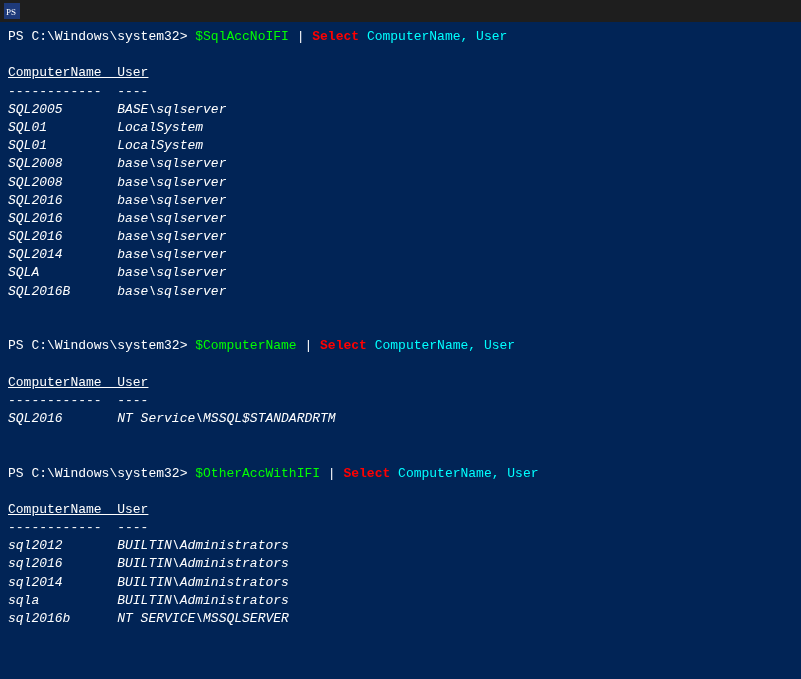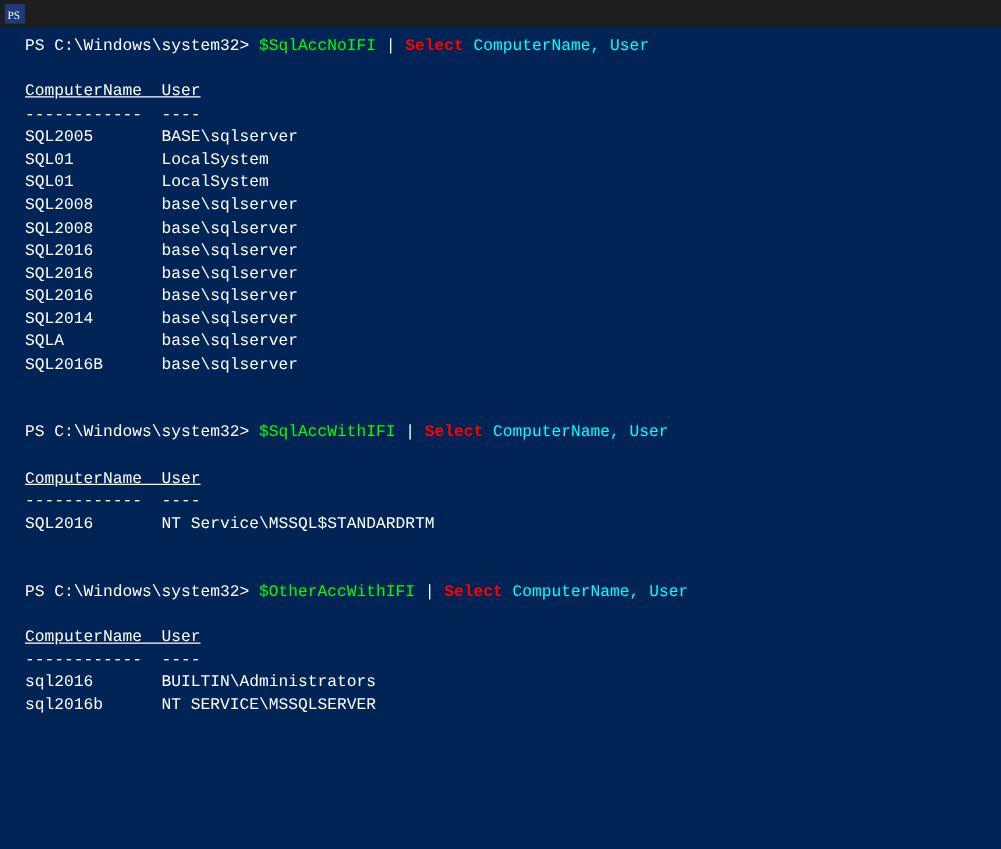--- a/index.html
+++ b/index.html
@@ -49,34 +49,34 @@
       border: none;
       color: #fff;
       font-size: 11px;
       cursor: pointer;
       display: flex;
       align-items: center;
       justify-content: center;
     }
     .terminal {
       background: #012456;
-      padding: 6px 20px;
+      padding: 6px 8px;
       height: calc(679px - 22px);
       overflow: hidden;
       line-height: 1.4;
     }
     .line { white-space: pre; }
     .prompt { color: #fff; }
     .var-green { color: #00ff00; }
     .pipe { color: #fff; }
     .select-red { color: #ff0000; font-weight: bold; }
     .after-select { color: #00ffff; }
     .header { color: #fff; text-decoration: underline; }
     .separator { color: #fff; }
-    .data { color: #fff; }
+    .data { color: #fff; font-style: italic; }
   </style>
 </head>
 <body>
 
 <div class="title-bar">
   <div class="title-bar-left">
     <div class="title-bar-icon">
       <svg width="16" height="16" viewBox="0 0 16 16">
         <rect width="16" height="16" fill="#1e3a7a"></rect>
         <text x="2" y="12" font-size="9" fill="white" font-family="Consolas">PS</text>
@@ -102,26 +102,29 @@
     <div class="line"><span class="data">SQL2008&nbsp;&nbsp;&nbsp;&nbsp;&nbsp;&nbsp;&nbsp;base\sqlserver</span></div>
     <div class="line"><span class="data">SQL2008&nbsp;&nbsp;&nbsp;&nbsp;&nbsp;&nbsp;&nbsp;base\sqlserver</span></div>
     <div class="line"><span class="data">SQL2016&nbsp;&nbsp;&nbsp;&nbsp;&nbsp;&nbsp;&nbsp;base\sqlserver</span></div>
     <div class="line"><span class="data">SQL2016&nbsp;&nbsp;&nbsp;&nbsp;&nbsp;&nbsp;&nbsp;base\sqlserver</span></div>
     <div class="line"><span class="data">SQL2016&nbsp;&nbsp;&nbsp;&nbsp;&nbsp;&nbsp;&nbsp;base\sqlserver</span></div>
     <div class="line"><span class="data">SQL2014&nbsp;&nbsp;&nbsp;&nbsp;&nbsp;&nbsp;&nbsp;base\sqlserver</span></div>
     <div class="line"><span class="data">SQLA&nbsp;&nbsp;&nbsp;&nbsp;&nbsp;&nbsp;&nbsp;&nbsp;&nbsp;&nbsp;base\sqlserver</span></div>
     <div class="line"><span class="data">SQL2016B&nbsp;&nbsp;&nbsp;&nbsp;&nbsp;&nbsp;base\sqlserver</span></div>
     <div class="line">&nbsp;</div>
     <div class="line">&nbsp;</div>
-    <div class="line"><span class="prompt">PS&nbsp;C:\Windows\system32&gt;&nbsp;</span><span class="var-green">$SqlAccWithIFI</span><span class="pipe">&nbsp;|&nbsp;</span><span class="select-red">Select</span><span class="after-select">&nbsp;ComputerName,&nbsp;User</span></div>
+    <div class="line"><span class="prompt">PS&nbsp;C:\Windows\system32&gt;&nbsp;</span><span class="var-green">$ComputerName</span><span class="pipe">&nbsp;|&nbsp;</span><span class="select-red">Select</span><span class="after-select">&nbsp;ComputerName,&nbsp;User</span></div>
     <div class="line">&nbsp;</div>
     <div class="line"><span class="header">ComputerName&nbsp;&nbsp;User</span></div>
     <div class="line"><span class="separator">------------&nbsp;&nbsp;----</span></div>
     <div class="line"><span class="data">SQL2016&nbsp;&nbsp;&nbsp;&nbsp;&nbsp;&nbsp;&nbsp;NT&nbsp;Service\MSSQL$STANDARDRTM</span></div>
     <div class="line">&nbsp;</div>
     <div class="line">&nbsp;</div>
     <div class="line"><span class="prompt">PS&nbsp;C:\Windows\system32&gt;&nbsp;</span><span class="var-green">$OtherAccWithIFI</span><span class="pipe">&nbsp;|&nbsp;</span><span class="select-red">Select</span><span class="after-select">&nbsp;ComputerName,&nbsp;User</span></div>
     <div class="line">&nbsp;</div>
     <div class="line"><span class="header">ComputerName&nbsp;&nbsp;User</span></div>
     <div class="line"><span class="separator">------------&nbsp;&nbsp;----</span></div>
+    <div class="line"><span class="data">sql2012&nbsp;&nbsp;&nbsp;&nbsp;&nbsp;&nbsp;&nbsp;BUILTIN\Administrators</span></div>
     <div class="line"><span class="data">sql2016&nbsp;&nbsp;&nbsp;&nbsp;&nbsp;&nbsp;&nbsp;BUILTIN\Administrators</span></div>
+    <div class="line"><span class="data">sql2014&nbsp;&nbsp;&nbsp;&nbsp;&nbsp;&nbsp;&nbsp;BUILTIN\Administrators</span></div>
+    <div class="line"><span class="data">sqla&nbsp;&nbsp;&nbsp;&nbsp;&nbsp;&nbsp;&nbsp;&nbsp;&nbsp;&nbsp;BUILTIN\Administrators</span></div>
     <div class="line"><span class="data">sql2016b&nbsp;&nbsp;&nbsp;&nbsp;&nbsp;&nbsp;NT&nbsp;SERVICE\MSSQLSERVER</span></div>
   </div>
 
 </body></html>

